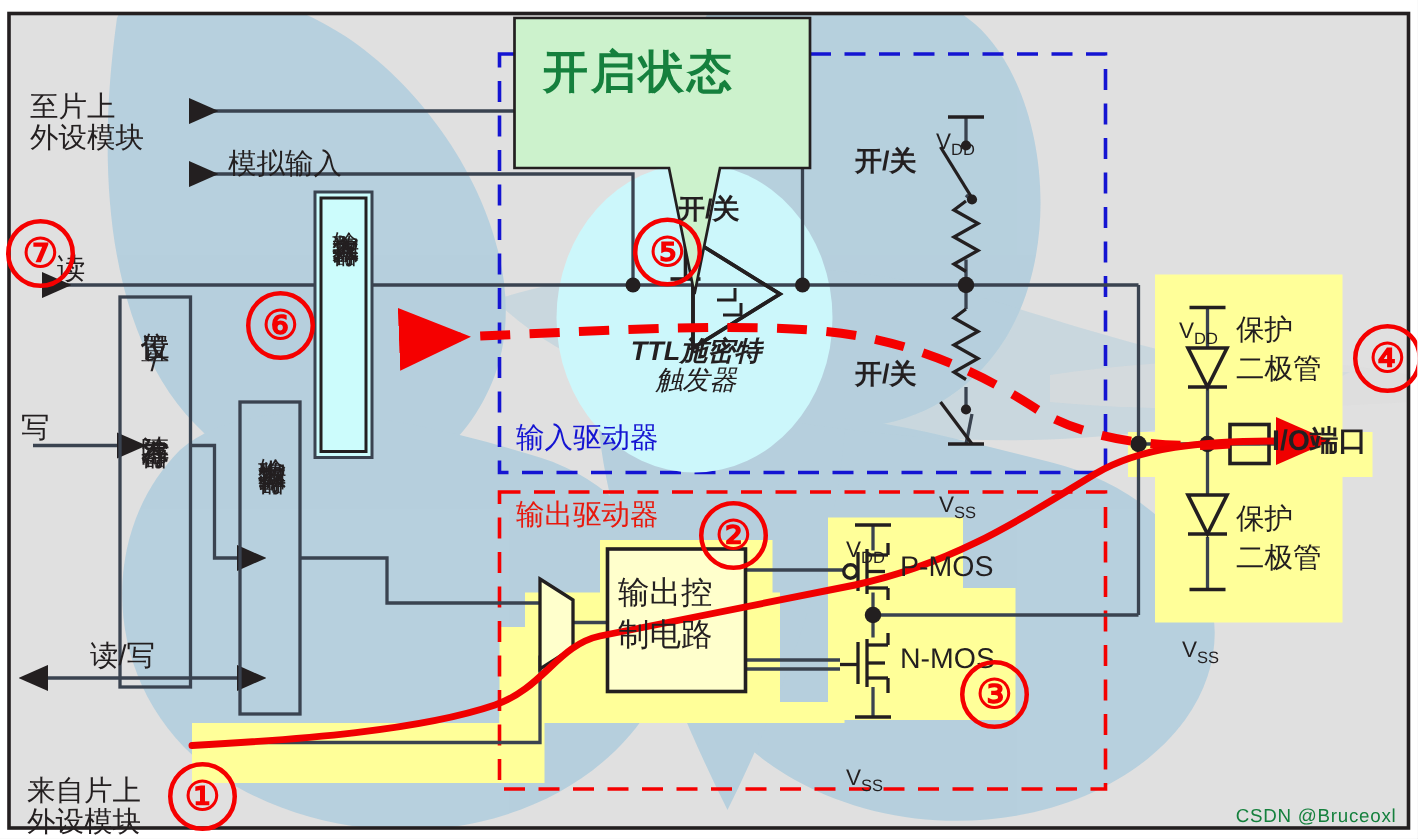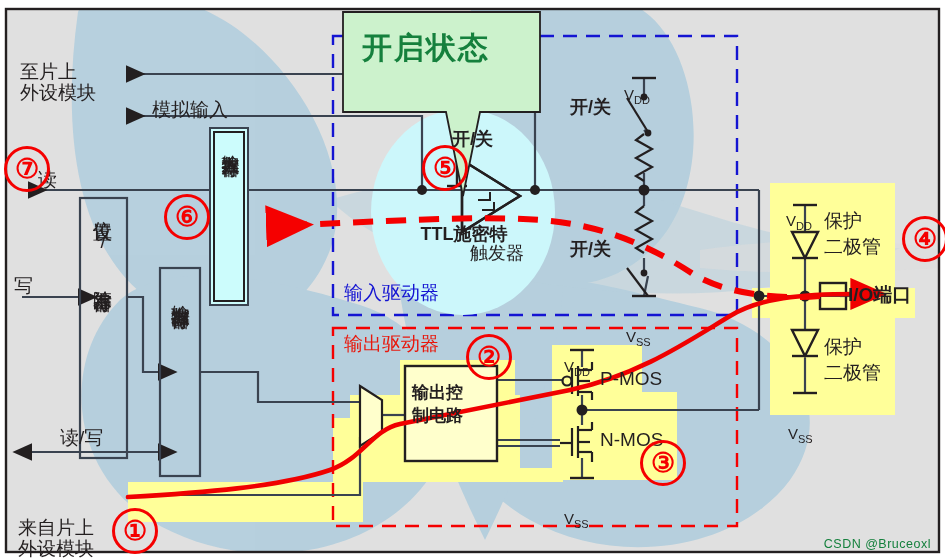--- a/index.html
+++ b/index.html
@@ -254,23 +254,23 @@
 
   <div class="lbl vert" style="left:170px;top:290px;font-size:19px;">输出数据寄存器</div>
 
   <div class="lbl vert" style="left:220px;top:140px;font-size:18px;">输入数据寄存器</div>
 
 
   <div class="lbl" style="left:344px;top:283px;font-size:19px;color:#1414d2;">输入驱动器</div>
 
   <div class="lbl" style="left:344px;top:334px;font-size:19px;color:#e8180c;">输出驱动器</div>
 
-  <div class="lbl" style="left:404px;top:225px;font-size:18px;text-align:center;width:120px;font-weight:600;">
+  <div class="lbl" style="left:404px;top:225px;font-size:18px;text-align:center;width:120px;font-weight:600;font-style:italic;">
     <div>TTL施密特</div>
-    <div style="font-weight:400;text-align:right;">触发器</div>
+    <div style="font-weight:400;">触发器</div>
   </div>
 
   <div class="lbl" style="left:452px;top:130px;font-size:18px;font-weight:700;">开/关</div>
 
   <div class="lbl" style="left:570px;top:98px;font-size:18px;font-weight:700;">开/关</div>
 
   <div class="lbl" style="left:570px;top:240px;font-size:18px;font-weight:700;">开/关</div>
 
   <div class="lbl vx" style="left:624px;top:58px;">
     <span>V</span><sub>DD</sub>
@@ -284,21 +284,21 @@
   <div class="lbl vx" style="left:564px;top:482px;">
     <span>V</span><sub>SS</sub>
   </div>
   <div class="lbl vx" style="left:786px;top:184px;">
     <span>V</span><sub>DD</sub>
   </div>
   <div class="lbl vx" style="left:788px;top:397px;">
     <span>V</span><sub>SS</sub>
   </div>
 
-  <div class="lbl" style="left:412px;top:382px;font-size:17px;line-height:1.35;font-weight:bold;">
+  <div class="lbl" style="left:412px;top:382px;font-size:21px;line-height:1.35;">
     <div>输出控</div>
     <div>制电路</div>
   </div>
 
   <div class="lbl" style="left:600px;top:369px;font-size:19px;">P-MOS</div>
 
   <div class="lbl" style="left:600px;top:430px;font-size:19px;">N-MOS</div>
 
   <div class="lbl" style="left:824px;top:208px;font-size:19px;line-height:1.35;">
     <div>保护</div>

